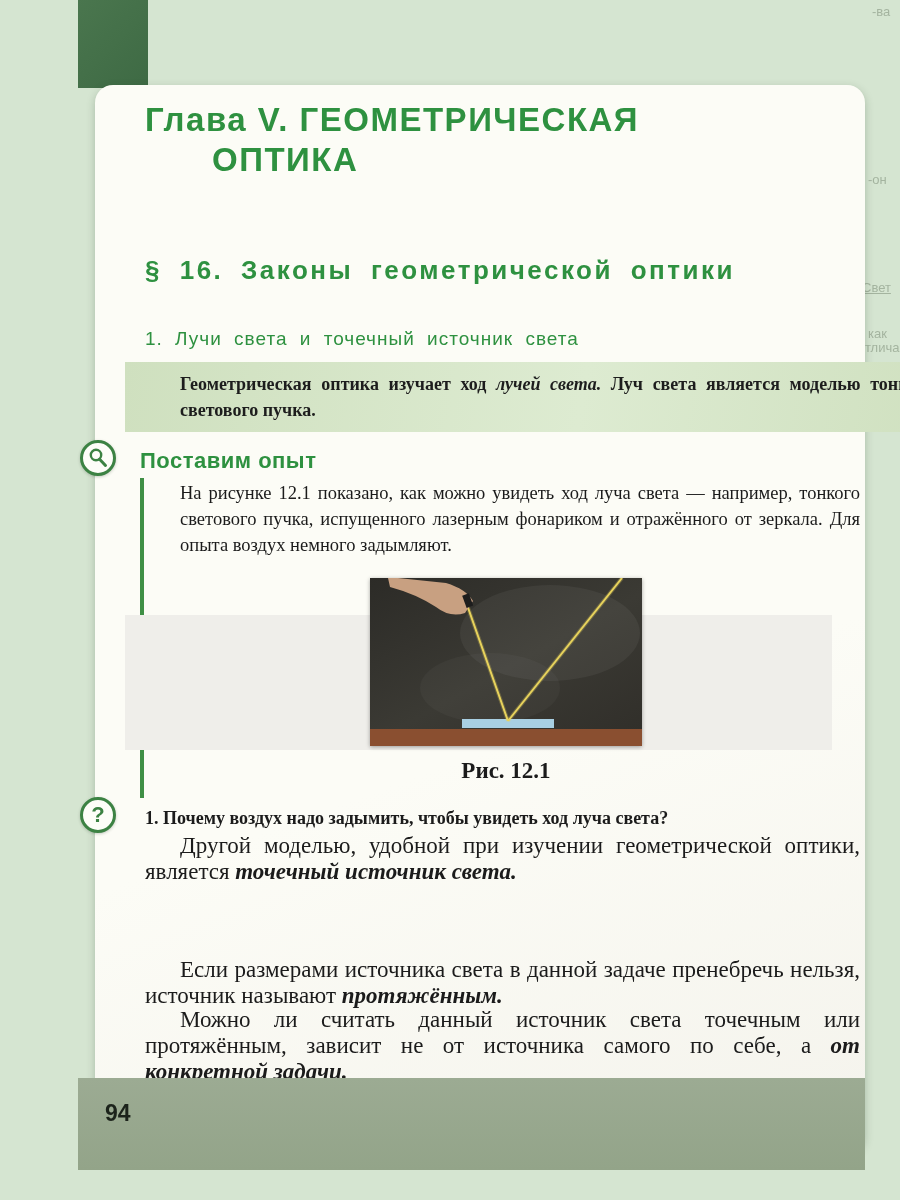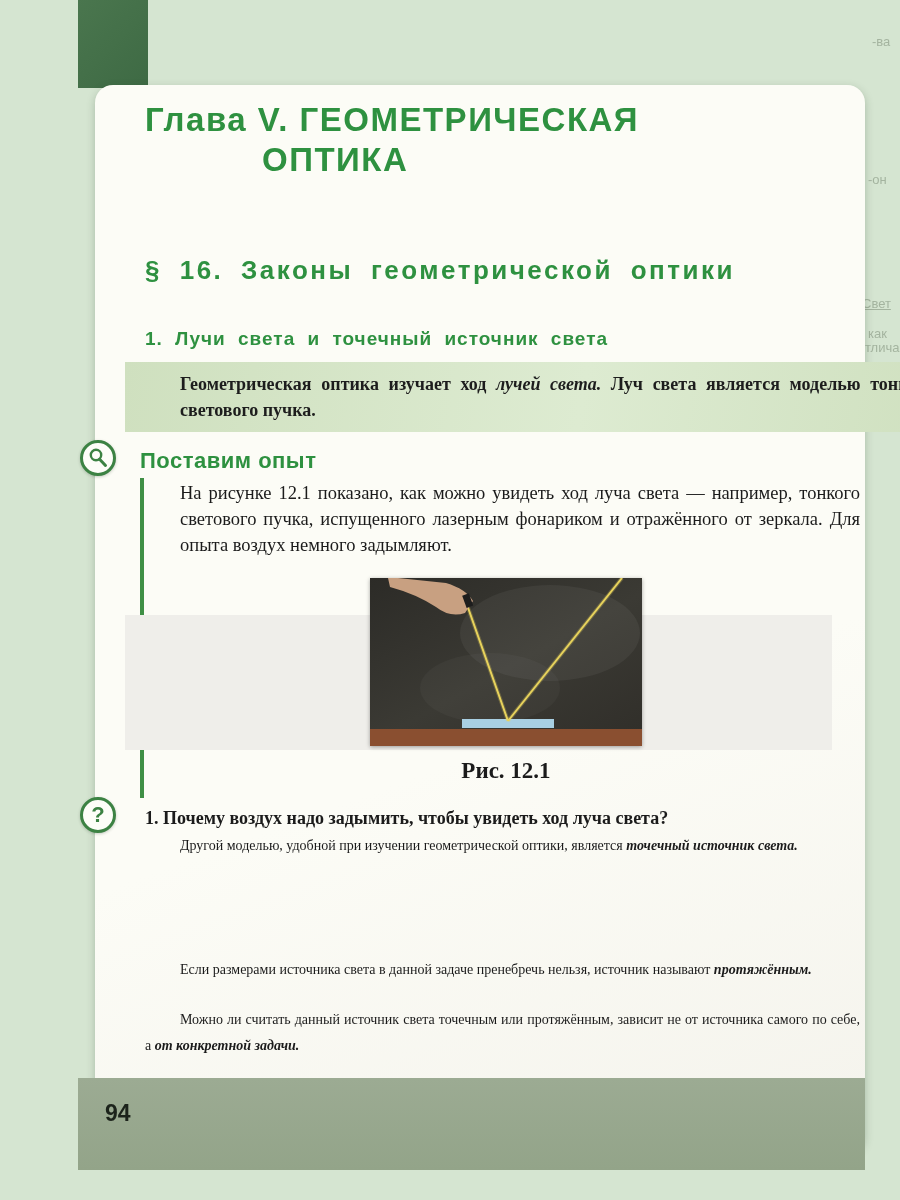--- a/index.html
+++ b/index.html
@@ -21,31 +21,31 @@
     box-shadow:0 3px 8px rgba(40,60,40,.25);
     border-radius:18px;
   }
   
   .chapter-title{
     position:absolute;left:50px;top:15px;
     font-family:"Liberation Sans",sans-serif;
     font-weight:bold;font-size:33px;line-height:40px;
     color:#2e9140;letter-spacing:1.5px;
   }
-  .chapter-title .line2{margin-left:117px;}
+  .chapter-title .line2{margin-left:67px;}
   .section-title{
     position:absolute;left:50px;top:170px;width:700px;
     font-family:"Liberation Sans",sans-serif;
     font-weight:bold;font-size:26px;color:#2e9140;
     letter-spacing:2.5px;word-spacing:8px;
   }
   .subsection-title{
     position:absolute;left:50px;top:243px;width:710px;
     font-family:"Liberation Sans",sans-serif;
-    font-weight:bold;font-size:19px;color:#2e9140;
+    font-weight:normal;font-size:19px;color:#2e9140;
     letter-spacing:1px;word-spacing:6px;
   }
   
   .def-box{
     position:absolute;left:30px;width:831px;box-sizing:border-box;
     background:linear-gradient(100deg,#cfe0bf,#ddebd1 55%,#cfe0bf);
     padding:9px 22px 9px 55px;
     font-size:18px;line-height:26px;font-weight:600;color:#1d1d1d;
     text-align:justify;
   }
@@ -90,21 +90,21 @@
     position:absolute;left:275px;top:673px;width:272px;
     text-align:center;font-weight:bold;font-size:23px;color:#1b1b1b;
   }
   
   .question-line{
     position:absolute;left:50px;top:720px;width:715px;
     font-weight:bold;font-size:18px;line-height:26px;color:#1b1b1b;
   }
   .para{
     position:absolute;left:50px;width:715px;
-    font-size:14px;line-height:26px;color:#1b1b1b;
+    font-size:23px;line-height:26px;color:#1b1b1b;
     text-align:justify;text-indent:35px;
   }
   .para-model{top:748px;}
   .para-extended{top:872px;}
   .para-conclusion{top:922px;}
   
   .bottom-band{
     position:absolute;left:-17px;top:993px;width:787px;height:92px;
     background:linear-gradient(180deg,#9cab93,#93a489);
   }
@@ -112,23 +112,23 @@
     position:absolute;left:27px;top:22px;
     font-family:"Liberation Sans",sans-serif;font-weight:bold;
     font-size:23px;color:#1c231b;
   }
   
   .showthrough{
     position:absolute;
     font-family:"Liberation Sans",sans-serif;
     font-size:13px;color:rgba(85,100,78,.38);white-space:nowrap;
   }
-  .st0{left:872px;top:34px;}
+  .st0{left:872px;top:4px;}
   .st1{left:868px;top:172px;}
-  .st2{left:862px;top:296px;text-decoration:underline;}
+  .st2{left:862px;top:280px;text-decoration:underline;}
   .st3{left:868px;top:318px;margin-top:8px;}
   .st4{left:858px;top:340px;}
   .st5{left:864px;top:362px;}
   .st6{left:758px;top:398px;color:rgba(85,100,78,.30);}
 </style>
 </head>
 <body>
 
 <div class="canvas">
 

